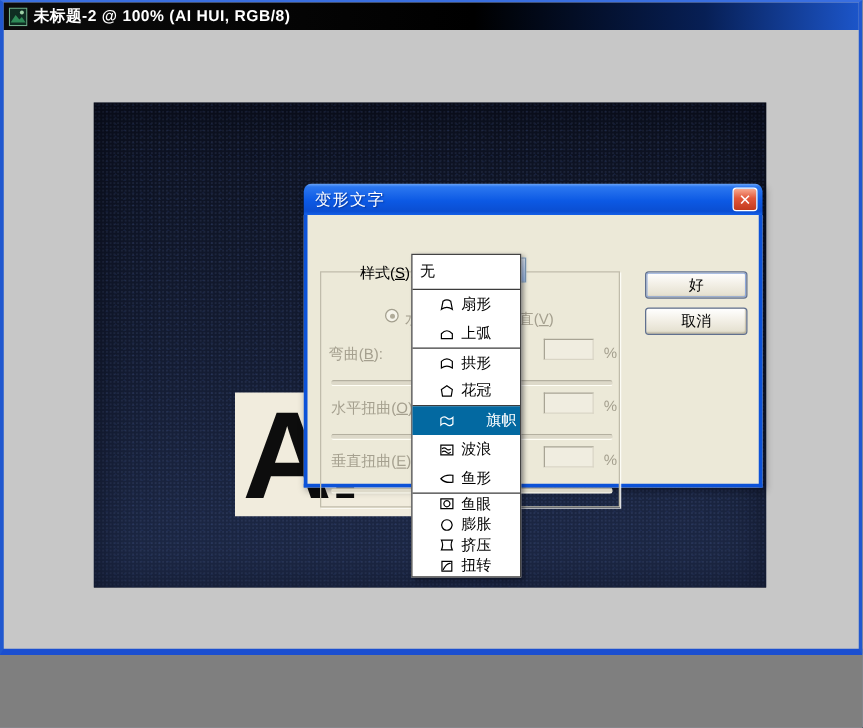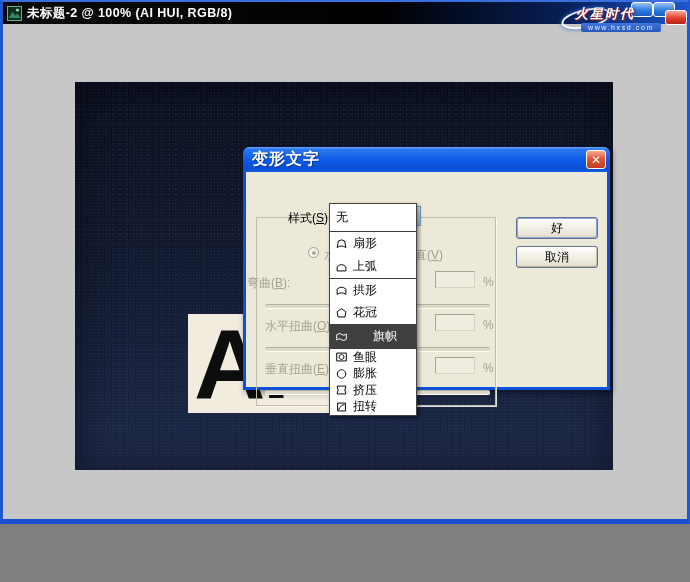--- a/index.html
+++ b/index.html
@@ -41,21 +41,21 @@
             overflow:hidden;z-index:2;}
   #whitebox .big-text{font-family:"Liberation Sans",sans-serif;font-weight:800;font-size:99px;
             line-height:.92;color:#0d0d0d;margin:4px 0 0 6px;letter-spacing:-3px;}
 
   
   #dialog{position:absolute;left:243px;top:147px;width:367px;height:243px;z-index:5;
           box-shadow:2px 3px 6px rgba(0,0,10,.45);}
   #dlg-titlebar{position:absolute;left:0;top:0;width:100%;height:25px;box-sizing:border-box;
           border-radius:6px 6px 0 0;display:flex;align-items:center;padding:0 4px 0 9px;
           background:linear-gradient(180deg,#6aa4f8 0%,#2b77f0 10%,#0c59e4 55%,#0a4ed2 88%,#1560e8 100%);}
-  #dlg-title{color:#fff;font-weight:bold;font-size:16px;letter-spacing:1px;text-shadow:1px 1px 1px #0a3aa0;}
+  #dlg-title{color:#fff;font-weight:normal;font-size:13px;letter-spacing:1px;text-shadow:1px 1px 1px #0a3aa0;}
   #dlg-close{margin-left:auto;width:20px;height:19px;border-radius:3px;border:1px solid #fff;box-sizing:border-box;
           background:linear-gradient(180deg,#f8ab91,#e2573a 45%,#c23a1e);color:#fff;font-size:12px;font-weight:bold;
           display:flex;align-items:center;justify-content:center;line-height:1;cursor:default;}
   #dlg-body{position:absolute;left:0;top:25px;width:367px;height:218px;box-sizing:border-box;background:#ece9d8;
           border-left:3px solid #0c52d8;border-right:3px solid #0c52d8;border-bottom:3px solid #0c52d8;}
 
   #groupbox{position:absolute;left:10px;top:45px;width:240px;height:189px;box-sizing:border-box;
           border:1px solid #c0bcab;box-shadow:1px 1px 0 rgba(255,255,252,.85);}
   .dlg-label{position:absolute;font-size:12px;color:#000;white-space:nowrap;}
   .dlg-label.disabled, .pct-sign{color:#a5a08f;}
@@ -81,27 +81,27 @@
   .xp-btn{position:absolute;width:82px;height:22px;box-sizing:border-box;border:1px solid #60708f;border-radius:3px;
           font-size:12px;color:#000;display:flex;align-items:center;justify-content:center;
           background:linear-gradient(180deg,#fff 0%,#f3f0e7 45%,#e6e2d2 88%,#d8d4c2 100%);
           box-shadow:inset -1px -1px 1px rgba(155,145,115,.5);}
   .xp-btn.default{box-shadow:inset 0 0 0 1px #8fa8d8, inset -1px -1px 1px rgba(155,145,115,.4);}
 
   
   #dropdown-list{position:absolute;left:329px;top:203px;width:88px;z-index:10;background:#fff;
           border:1px solid #434343;box-shadow:2px 2px 4px rgba(0,0,10,.45);box-sizing:border-box;}
   .dd-sep{height:0;border-top:1px solid #3c3c3c;}
-  .dd-item{display:flex;align-items:center;gap:4px;padding-left:4px;font-size:12px;color:#000;cursor:default;}
+  .dd-item{display:flex;align-items:center;gap:4px;padding-left:20px;font-size:12px;color:#000;cursor:default;}
   .g0 .dd-item{height:27px;padding-left:6px;}
   .g1 .dd-item{height:23px;}
   .g2 .dd-item{height:22.5px;}
   .g3 .dd-item{height:23px;}
   .g4 .dd-item{height:16.5px;}
-  .dd-item.selected{background:#404040;color:#fff;gap:24px;}
+  .dd-item.selected{background:#0369a1;color:#fff;gap:24px;}
   .dd-icon{flex:0 0 auto;display:block;}
 </style>
 </head>
 <body>
 
 <div id="page">
 
   <div id="window">
     <div id="titlebar">
       <span style="display:flex;">
@@ -136,21 +136,21 @@
         <span id="combo-arrow">
             <span class="tri"></span>
           </span>
       </div>
 
       <span class="radio on" style="left:62px;top:75px;"></span>
       <span class="dlg-label disabled" style="left:78px;top:75px;">水平(<u>H</u>)</span>
       <span class="radio" style="left:142px;top:75px;"></span>
       <span class="dlg-label disabled" style="left:157px;top:75px;">垂直(<u>V</u>)</span>
 
-      <span class="dlg-label disabled" style="left:1px;top:103px;">弯曲(<u>B</u>):</span>
+      <span class="dlg-label disabled" style="left:17px;top:103px;">弯曲(<u>B</u>):</span>
       <input class="pct-input" style="left: 189px; top: 99px;" readonly="" value="">
       <span class="pct-sign" style="left:237px;top:103px;">%</span>
       <div class="slider" style="left:19px;top:132px;"></div>
 
       <span class="dlg-label disabled" style="left:19px;top:146px;">水平扭曲(<u>O</u>):</span>
       <input class="pct-input" style="left: 189px; top: 142px;" readonly="" value="">
       <span class="pct-sign" style="left:237px;top:146px;">%</span>
       <div class="slider" style="left:19px;top:175px;"></div>
 
       <span class="dlg-label disabled" style="left:19px;top:189px;">垂直扭曲(<u>E</u>):</span>
@@ -200,20 +200,34 @@
         </div>
       </div>
       <div class="dd-sep"></div>
       <div class="dd-group g3">
         <div class="dd-item selected">
           <svg width="15" height="14" viewBox="0 0 16 16" class="dd-icon">
             <path d="M2.5 5.5 Q5.3 2.7 8 5 Q10.7 7.3 13.5 4.5 V10.5 Q10.7 13.3 8 11 Q5.3 8.7 2.5 11.5 Z" fill="none" stroke="currentColor" stroke-width="1.1"></path>
           </svg>
           <span>旗帜</span>
         </div>
+        <div class="dd-item">
+          <svg width="15" height="14" viewBox="0 0 16 16" class="dd-icon">
+            <path d="M2.5 3.5 H13.5 V12.5 H2.5 Z" fill="none" stroke="currentColor" stroke-width="1.1"></path>
+            <path d="M3.5 7 Q5.5 5 7.5 7 T11.5 7" fill="none" stroke="currentColor" stroke-width="1.1"></path>
+            <path d="M3.5 10 Q5.5 8 7.5 10 T11.5 10" fill="none" stroke="currentColor" stroke-width="1.1"></path>
+          </svg>
+          <span>波浪</span>
+        </div>
+        <div class="dd-item">
+          <svg width="15" height="14" viewBox="0 0 16 16" class="dd-icon">
+            <path d="M2.5 8 Q6 3.8 13.5 4.8 V11.2 Q6 12.2 2.5 8 Z" fill="none" stroke="currentColor" stroke-width="1.1"></path>
+          </svg>
+          <span>鱼形</span>
+        </div>
       </div>
       <div class="dd-sep"></div>
       <div class="dd-group g4">
         <div class="dd-item">
           <svg width="15" height="14" viewBox="0 0 16 16" class="dd-icon">
             <path d="M2.5 3.5 H13.5 V12.5 H2.5 Z" fill="none" stroke="currentColor" stroke-width="1.1"></path>
             <path d="M8 5.2 A2.8 2.8 0 1 0 8.02 5.2 Z" fill="none" stroke="currentColor" stroke-width="1.1"></path>
           </svg>
           <span>鱼眼</span>
         </div>
@@ -232,22 +246,14 @@
         <div class="dd-item">
           <svg width="15" height="14" viewBox="0 0 16 16" class="dd-icon">
             <path d="M3.5 3.5 H12.5 V12.5 H3.5 Z" fill="none" stroke="currentColor" stroke-width="1.1"></path>
             <path d="M4.5 11.5 Q8 4.5 11.5 5.5" fill="none" stroke="currentColor" stroke-width="1.1"></path>
           </svg>
           <span>扭转</span>
         </div>
       </div>
     </div>
 
-  <div id="logo">
-    <span class="tab t1"></span>
-    <span class="tab t2"></span>
-    <span class="tab t3"></span>
-    <span class="swirl"></span>
-    <span class="brand">火星时代</span>
-    <span class="url">www.hxsd.com</span>
-  </div>
 
 </div>
 
 </body></html>

